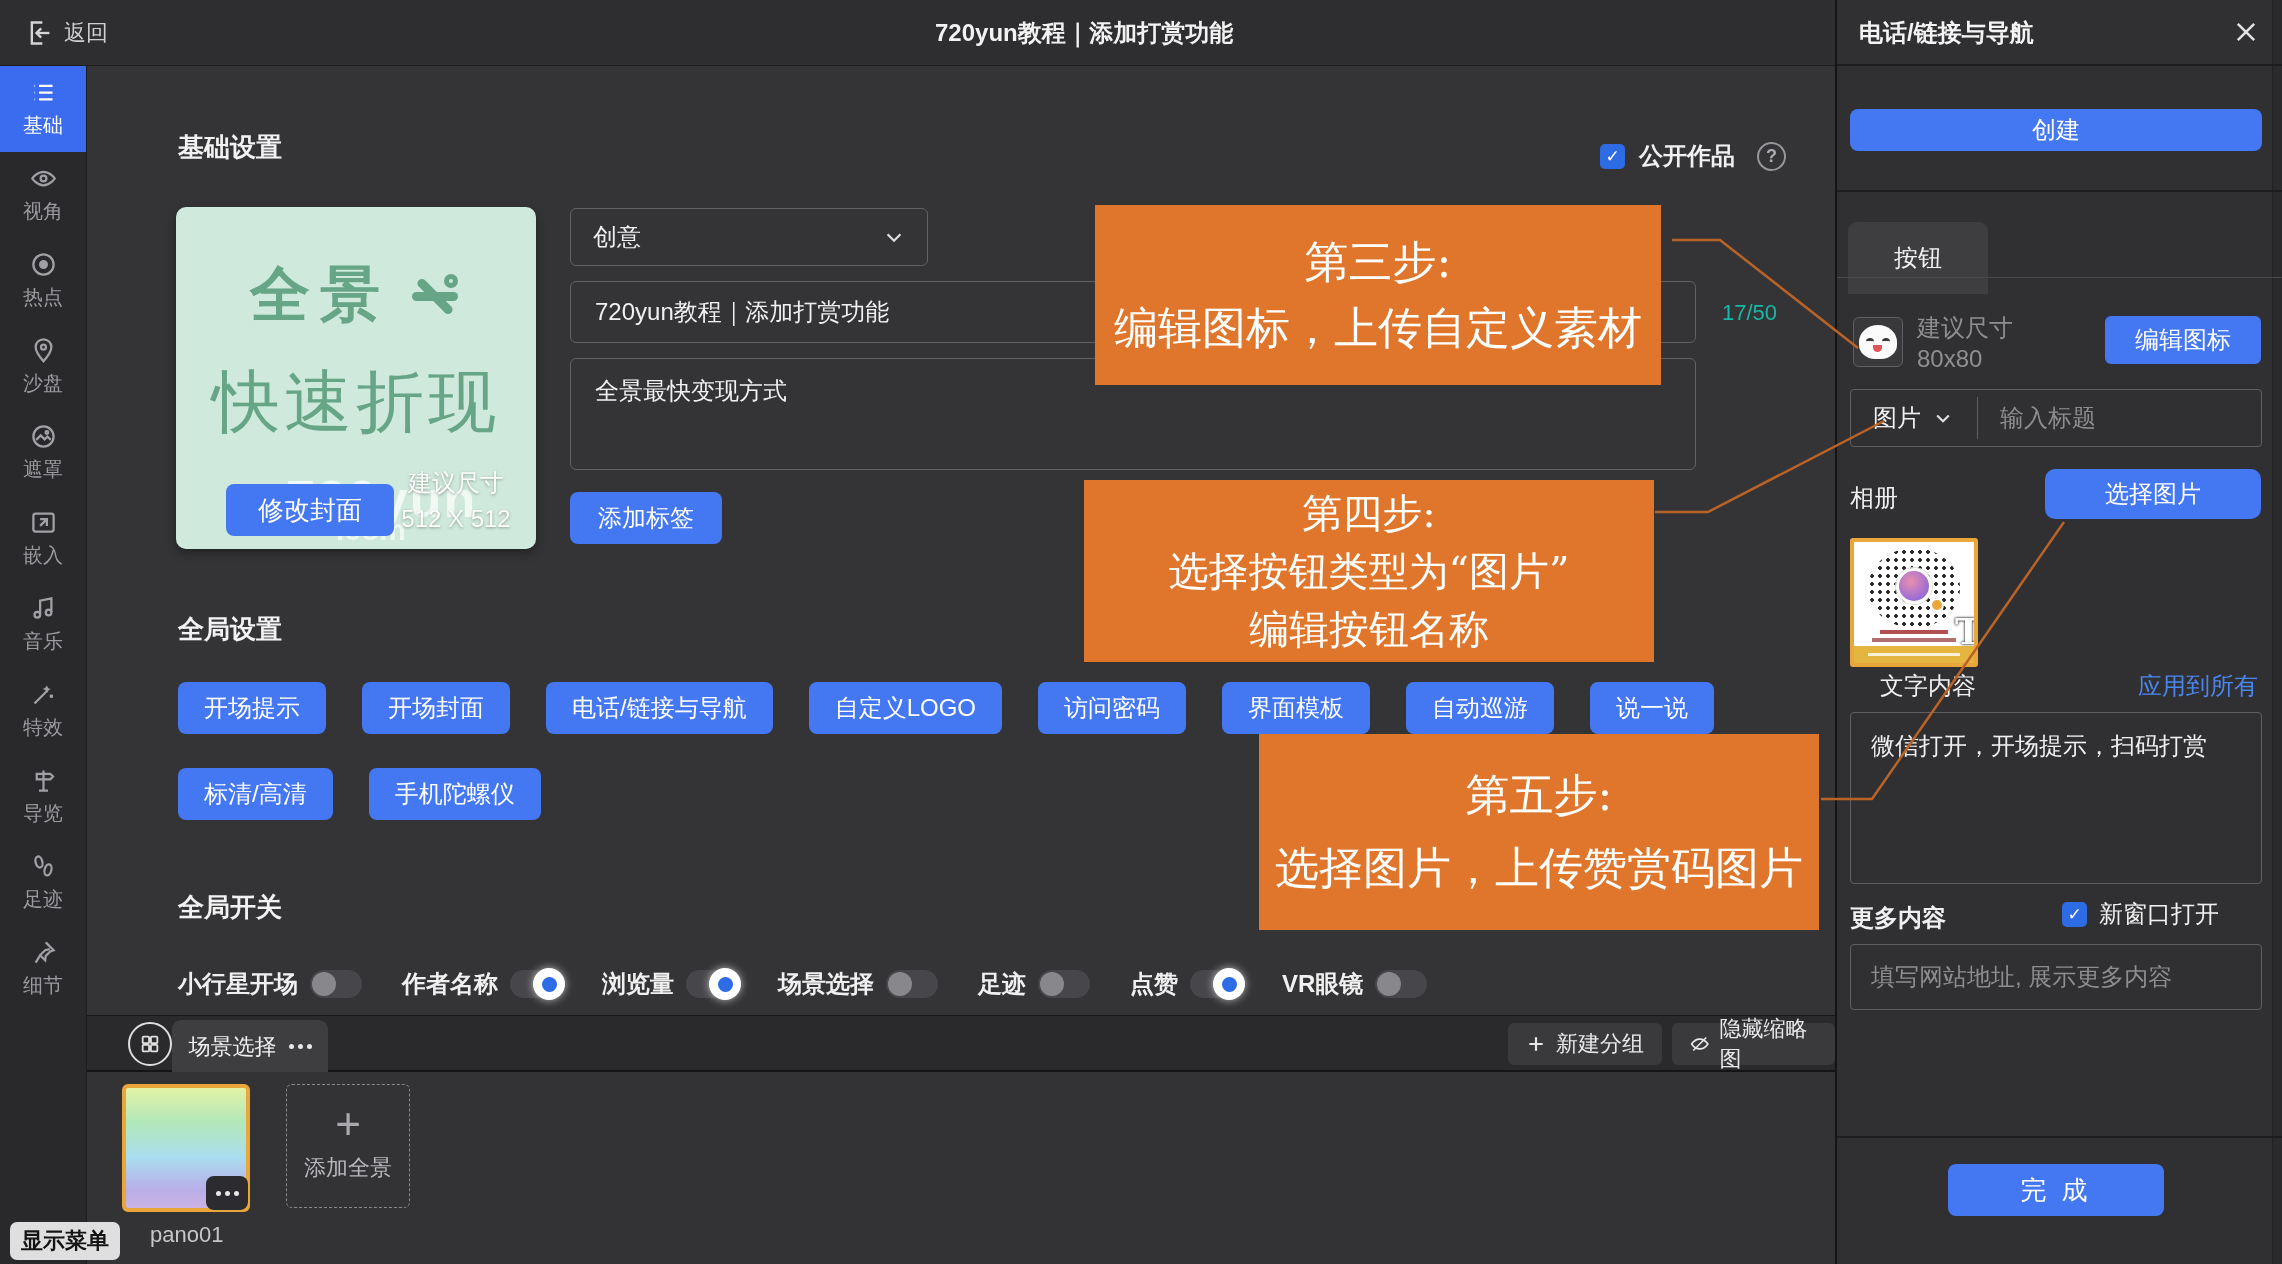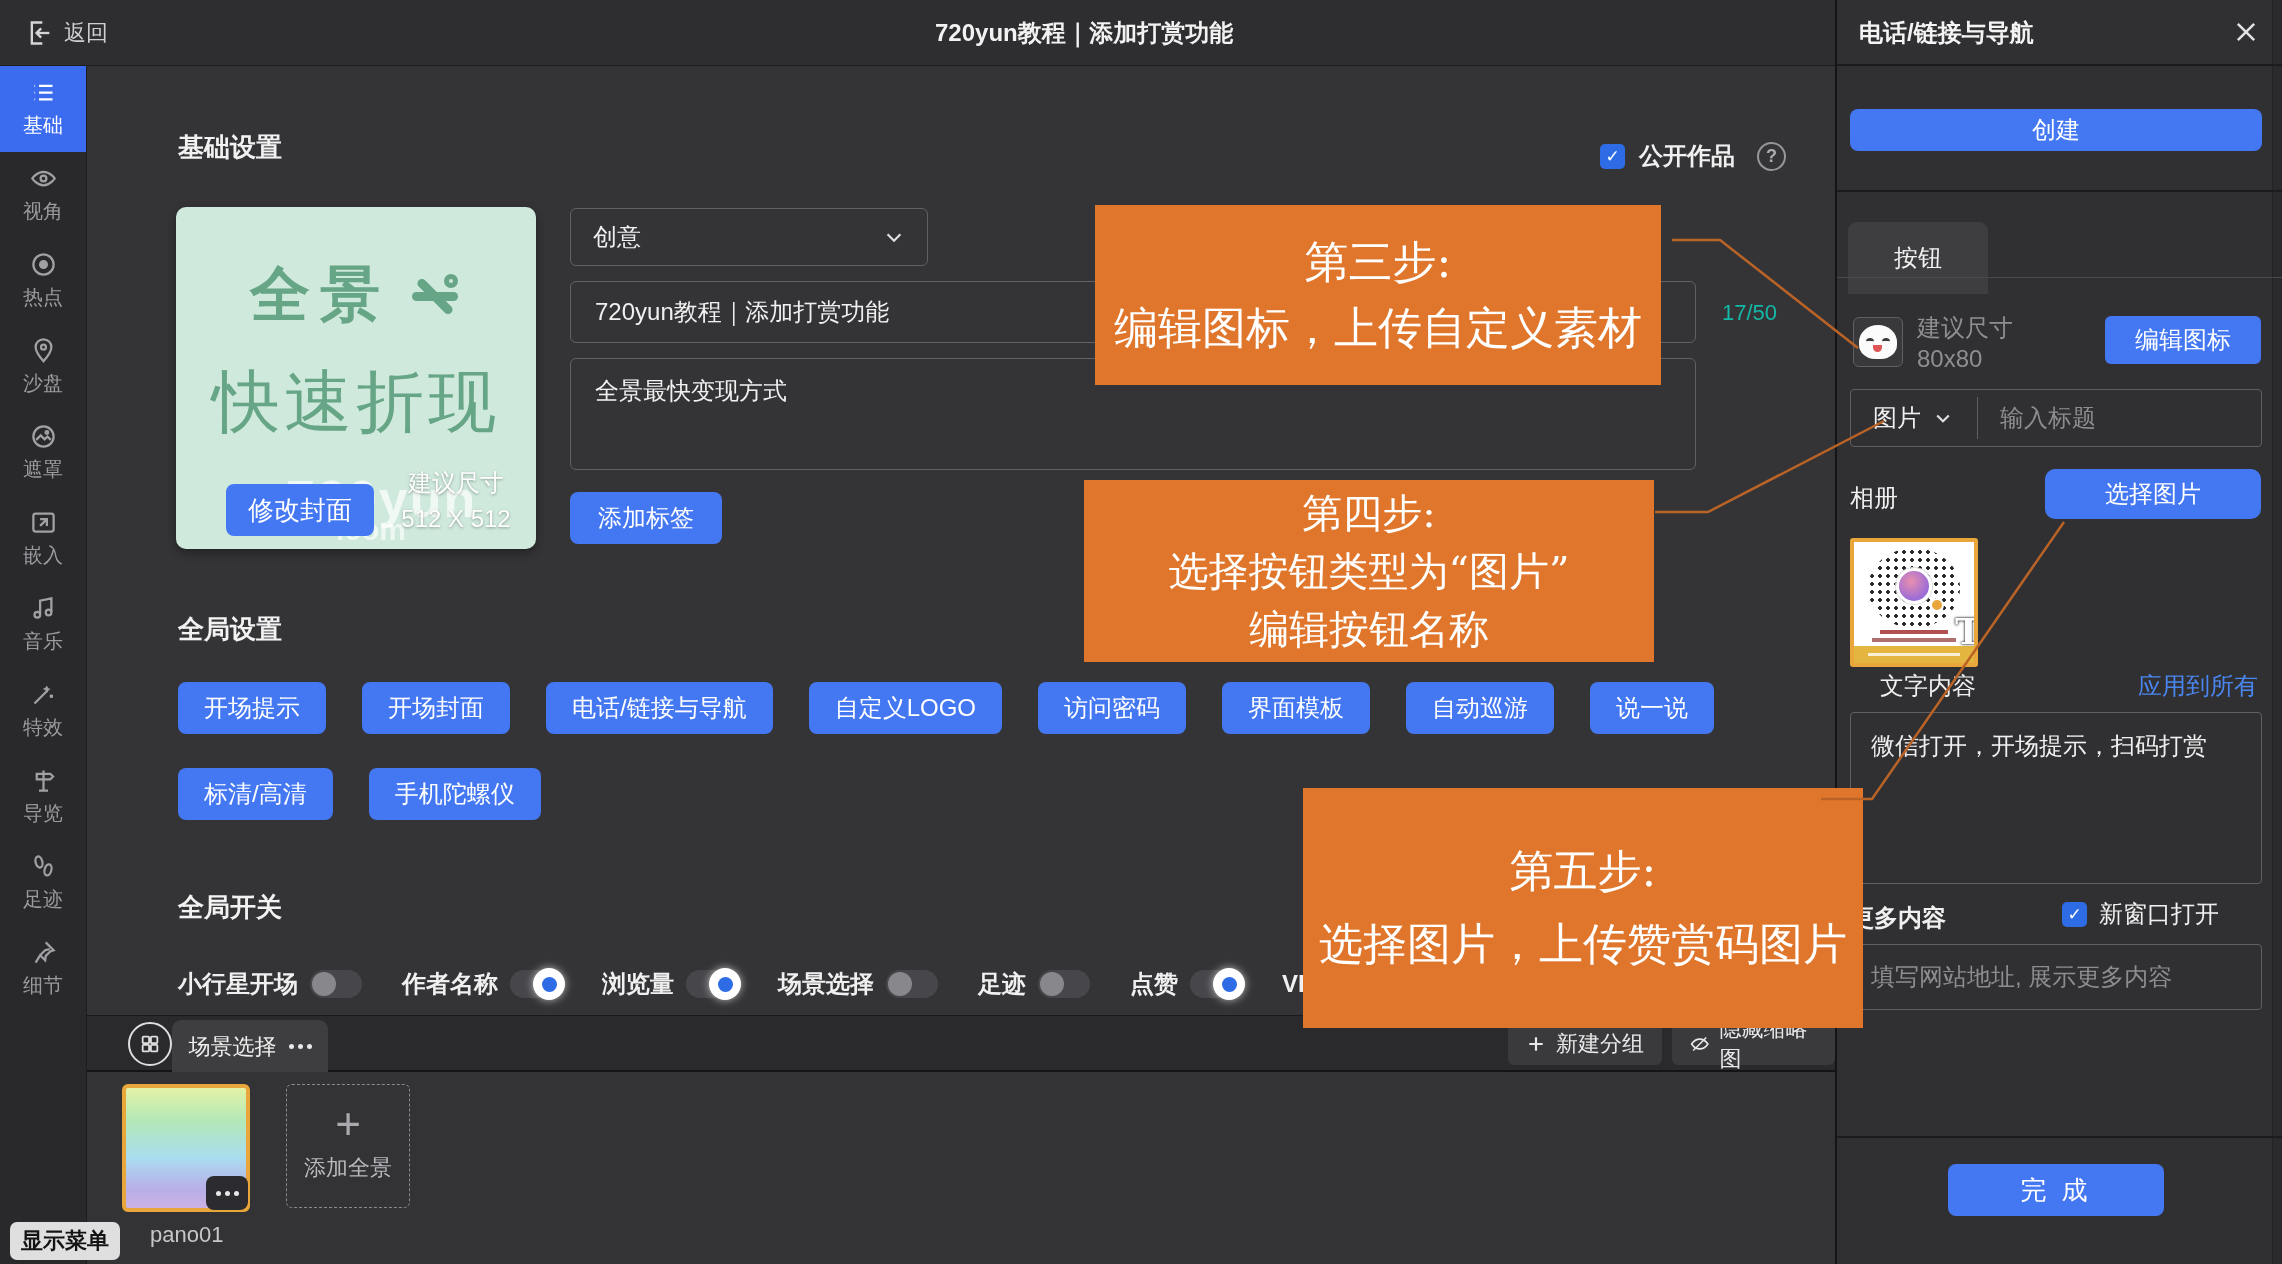--- a/index.html
+++ b/index.html
@@ -27,21 +27,21 @@
   .cover { position:absolute; left:176px; top:207px; width:360px; height:342px; background:#cfeadc; border-radius:10px; box-shadow:0 4px 10px rgba(0,0,0,.35); overflow:hidden; }
   .cover-line1 { position:absolute; left:0; top:48px; width:100%; display:flex; justify-content:center; align-items:center; gap:16px; color:#66a585; font-size:60px; font-weight:bold; letter-spacing:10px; }
   .tools-ico { position:relative; width:56px; height:56px; }
   .tools-ico i { position:absolute; left:6px; top:24px; width:46px; height:9px; background:#66a585; border-radius:5px; }
   .tools-ico i:first-child { transform:rotate(45deg); }
   .tools-ico i:last-child { transform:rotate(-45deg); }
   .tools-ico b { position:absolute; right:4px; top:6px; width:14px; height:14px; border:5px solid #66a585; border-radius:50%; background:transparent; }
   .cover-line2 { position:absolute; left:0; top:150px; width:100%; text-align:center; color:#66a585; font-size:68px; letter-spacing:4px; }
   .cover-mark { position:absolute; left:110px; top:262px; color:rgba(255,255,255,.7); font-size:52px; font-weight:bold; letter-spacing:2px; }
   .cover-mark2 { position:absolute; left:160px; top:306px; color:rgba(255,255,255,.65); font-size:30px; font-weight:bold; }
-  .cover-btn { position:absolute; left:50px; top:277px; width:148px; height:52px; background:#4478f2; border-radius:8px; color:#fff; font-size:26px; display:flex; align-items:center; justify-content:center; }
+  .cover-btn { position:absolute; left:50px; top:277px; width:168px; height:52px; background:#4478f2; border-radius:8px; color:#fff; font-size:26px; display:flex; align-items:center; justify-content:center; }
   .cover-hint { position:absolute; left:210px; top:258px; width:140px; text-align:center; color:#fefefe; font-size:24px; line-height:36px; text-shadow:0 1px 3px rgba(0,0,0,.35); }
 
   
   .box { position:absolute; border:1px solid #616165; border-radius:6px; background:transparent; color:#f0f0f0; font-size:24px; }
   .select-cat { left:570px; top:208px; width:358px; height:58px; display:flex; align-items:center; padding:0 22px; justify-content:space-between; }
   .inp-title { left:570px; top:281px; width:1126px; height:62px; display:flex; align-items:center; padding:0 24px; }
   .counter { position:absolute; left:1722px; top:300px; font-size:22px; color:#14b8a6;text-align:right; }
   .desc-box { left:570px; top:358px; width:1126px; height:112px; padding:16px 24px; }
   .btn-blue { background:#4478f2; border-radius:8px; color:#fff; display:flex; align-items:center; justify-content:center; font-size:24px; }
   .add-tag { position:absolute; left:570px; top:492px; width:152px; height:52px; }
@@ -118,21 +118,21 @@
   .more-lbl { position:absolute; left:13px; top:902px; color:#f0f0f0; font-size:24px; font-weight:bold; }
   .nw-row { position:absolute; left:225px; top:898px; display:flex; align-items:center; gap:12px; }
   .p-url { position:absolute; left:13px; top:944px; width:412px; height:66px; border:1px solid #606064; border-radius:4px; background:transparent; padding:2px 20px; color:#f0f0f0; font-size:24px; font-family:inherit; outline:none; }
   .p-url::placeholder { color:#8d8d90; }
   .p-done { position:absolute; left:111px; top:1164px; width:216px; height:52px; border-radius:8px; font-size:26px; letter-spacing:4px; }
 
   
   .callout { position:absolute; background:#e0762b; color:#ffffff; font-family:"DejaVu Serif","Liberation Serif",serif; display:flex; flex-direction:column; align-items:center; justify-content:center; text-align:center; z-index:4; }
   .co3 { left:1095px; top:205px; width:566px; height:180px; font-size:44px; line-height:1.5; }
   .co4 { left:1084px; top:480px; width:570px; height:182px; font-size:40px; line-height:1.45; }
-  .co5 { left:1259px; top:788px; width:560px; height:240px; font-size:44px; line-height:1.65;margin-left:44px; }
+  .co5 { left:1259px; top:734px; width:560px; height:196px; font-size:44px; line-height:1.65; }
 
   .lines-overlay { position:absolute; left:0; top:0; width:2282px; height:1264px; pointer-events:none; z-index:6; }
 
   svg.ico { display:block; }
 </style>
 </head>
 <body>
 
 <div id="app">
 

